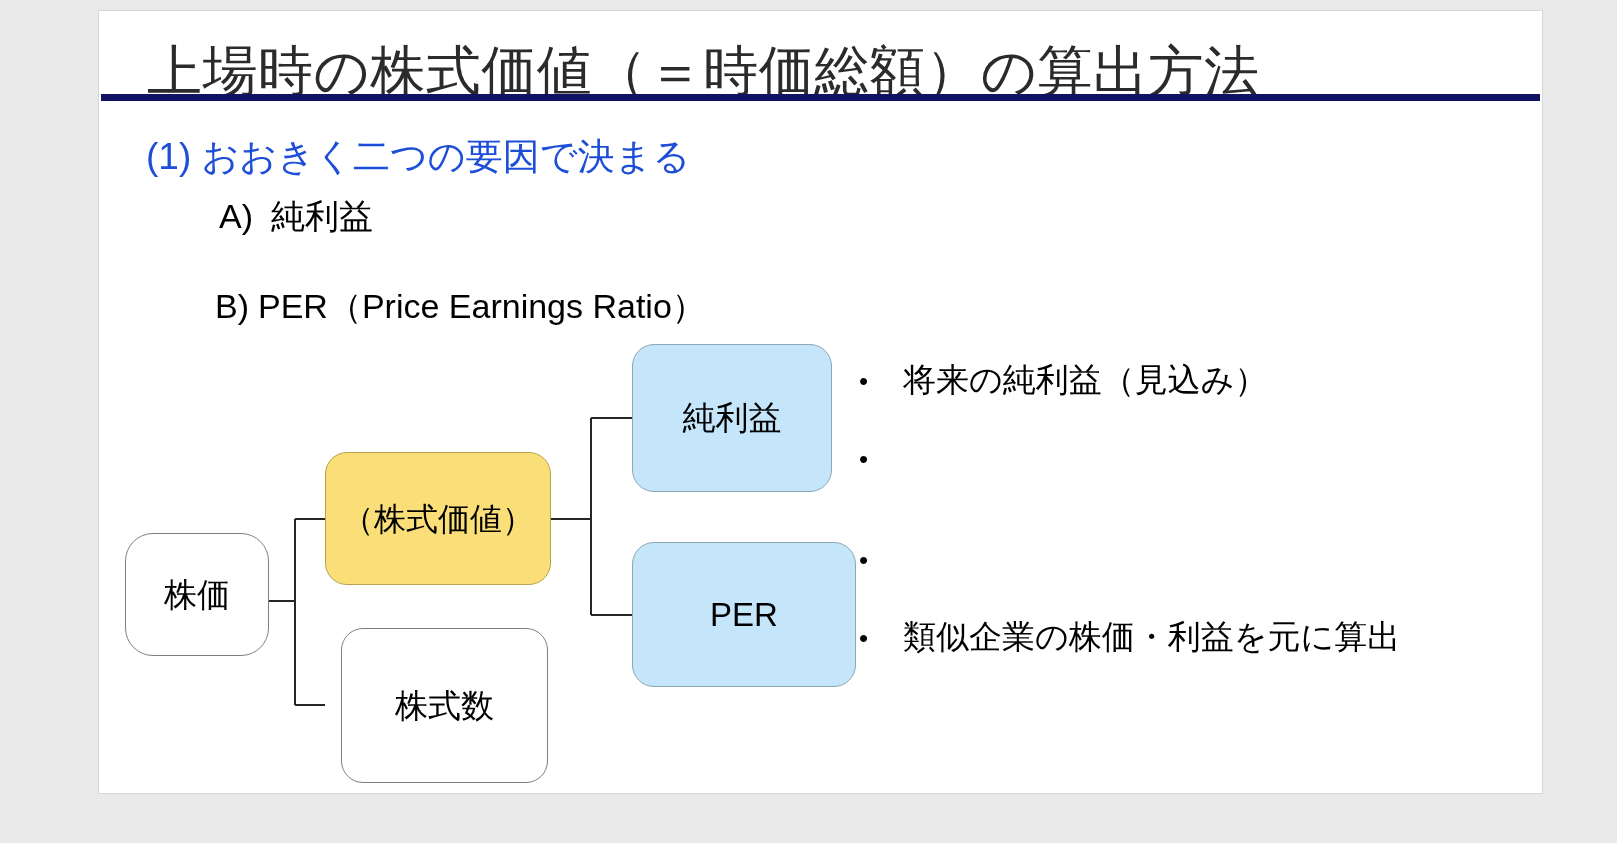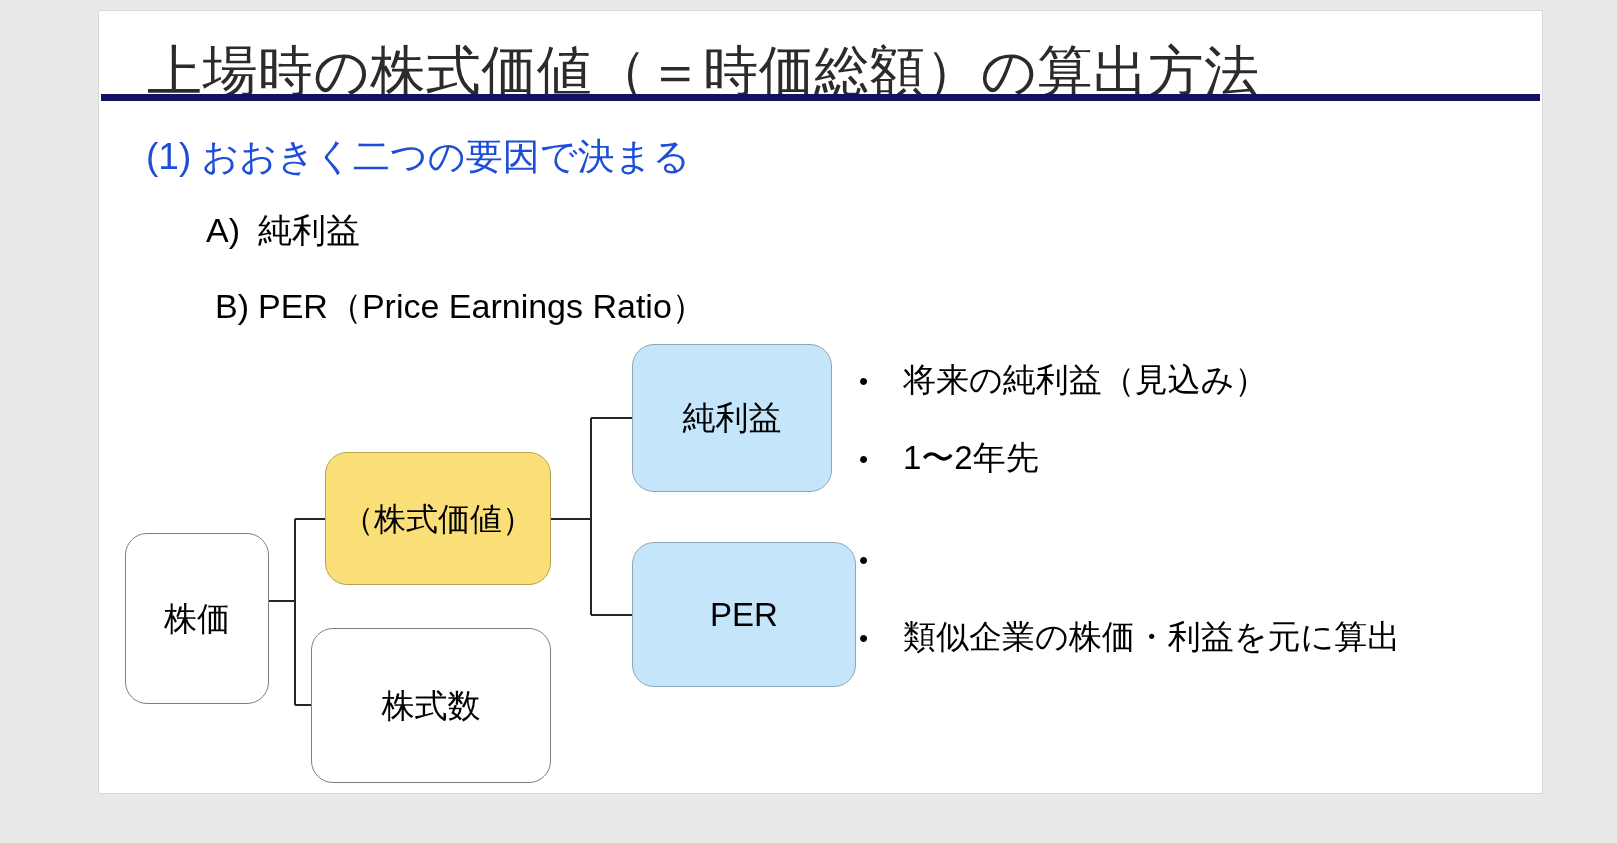--- a/index.html
+++ b/index.html
@@ -65,21 +65,21 @@
   }
 
   .lettered {
     position: absolute;
     left: 107px;
     font-size: 34px;
     line-height: 44px;
     color: #000000;
     white-space: nowrap;
   }
-  .lettered.a { top: 197px; }
+  .lettered.a { top: 183px; margin-left: 13px; }
   .lettered.b { top: 273px; text-align: center; }
 
   .lettered .marker { display: inline-block; min-width: 52px; }
 
   
   .diagram {
     position: absolute;
     left: 0;
     top: 0;
     width: 1443px;
@@ -99,23 +99,23 @@
     text-align: center;
     color: #000000;
     font-size: 33px;
     line-height: 44px;
   }
   .node.white { background: #ffffff; }
   .node.yellow { background: #fadf78; border-color: #b9a24e; }
   .node.blue { background: #c5e6fa; border-color: #8fa7b4; }
 
   
-  .node-kabuka      { left: 26px;  top: 522px; width: 144px; height: 171px; }
+  .node-kabuka      { left: 26px;  top: 522px; width: 144px; height: 123px; border-radius: 28px; }
   .node-jikasougaku { left: 226px; top: 441px; width: 226px; height: 133px; font-size: 32px; }
-  .node-kabushikisu { left: 212px; top: 617px; width: 240px; height: 155px; text-align: center; }
+  .node-kabushikisu { left: 242px; top: 617px; width: 207px; height: 155px; text-align: center; }
   .node-junrieki    { left: 533px; top: 333px; width: 200px; height: 148px; }
   .node-per         { left: 533px; top: 531px; width: 224px; height: 145px; }
 
   
   .bullets {
     position: absolute;
     left: 760px;
     font-size: 33px;
     line-height: 44px;
     color: #000000;
@@ -201,21 +201,20 @@
       <span>PER</span>
     </div>
 
     <div class="bullets group-top">
       <div class="bullet-row">
         <span class="bullet-dot">•</span>
         <span class="bullet-text">将来の純利益（見込み）</span>
       </div>
       <div class="bullet-row">
         <span class="bullet-dot">•</span>
-        <span class="bullet-text">1〜2年先</span>
       </div>
     </div>
 
     <div class="bullets group-bottom">
       <div class="bullet-row">
         <span class="bullet-dot">•</span>
       </div>
       <div class="bullet-row">
         <span class="bullet-dot">•</span>
         <span class="bullet-text">類似企業の株価・利益を元に算出</span>

